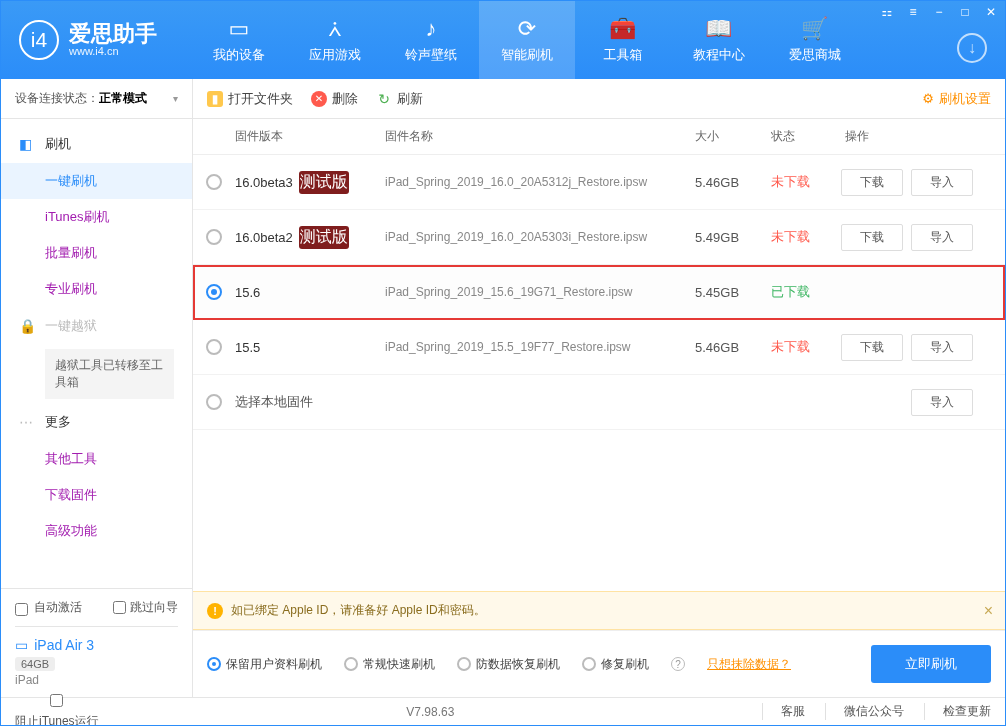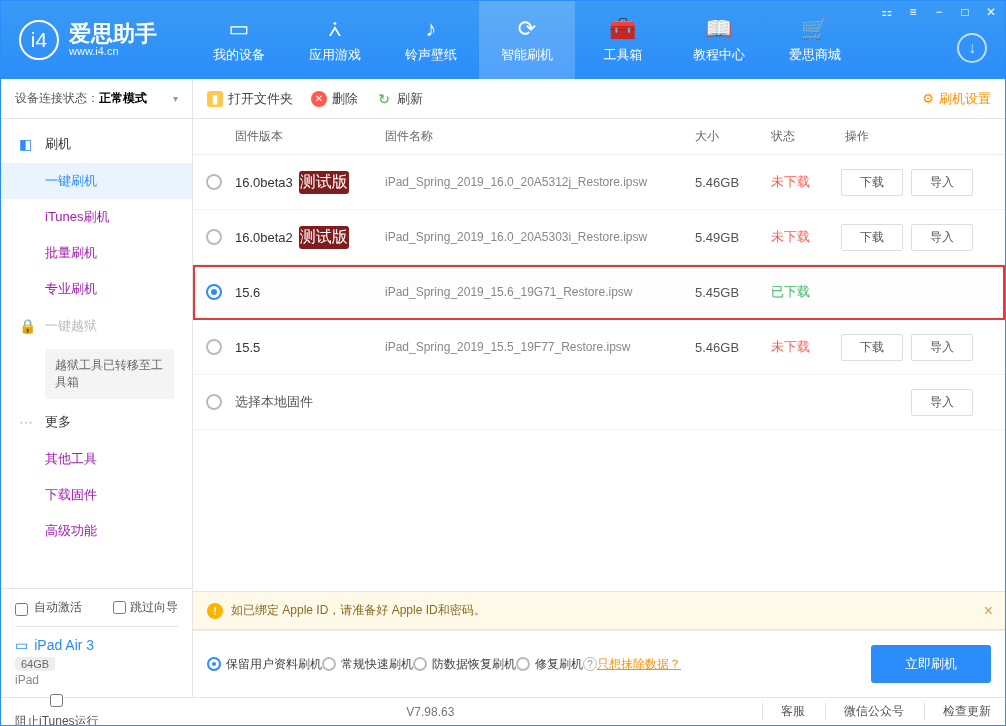--- a/index.html
+++ b/index.html
@@ -76,21 +76,21 @@
 .status-cell { width: 70px; }
 .status-cell.pending { color: #ff5a4d; }
 .status-cell.done { color: #3bb561; }
 .ops-cell { width: 150px; display: flex; gap: 8px; }
 .btn { border: 1px solid #ddd; background: #fff; padding: 4px 0; width: 62px; font-size: 12px; cursor: pointer; border-radius: 2px; color: #555; }
 
 .notice-bar { background: #fff9ea; border: 1px solid #ffe3a3; margin: 0 0 0 0; padding: 10px 14px; font-size: 12px; color: #8a6d1f; display: flex; align-items: center; position: relative; border-left: none; border-right: none; }
 .notice-icon { width: 16px; height: 16px; background: #ffb300; color: #fff; border-radius: 50%; display: flex; align-items: center; justify-content: center; font-size: 11px; margin-right: 8px; font-weight: bold; }
 .notice-close { position: absolute; right: 12px; color: #c7a954; cursor: pointer; font-size: 16px; }
 
-.flash-opts { padding: 14px; display: flex; align-items: center; font-size: 12px; color: #444; border-top: 1px solid #eee; }
+.flash-opts { padding: 14px; display: flex; align-items: center; gap: 22px; font-size: 12px; color: #444; border-top: 1px solid #eee; }
 .radio-opt { display: flex; align-items: center; gap: 5px; cursor: pointer; }
 .radio-opt .radio-circle { width: 14px; height: 14px; }
 .help-q { width: 14px; height: 14px; border: 1px solid #bbb; border-radius: 50%; font-size: 10px; color: #999; display: inline-flex; align-items: center; justify-content: center; cursor: pointer; }
 .link-orange { color: #ff9000; text-decoration: underline; cursor: pointer; }
 .primary-btn { margin-left: auto; background: #2b8df9; color: #fff; border: none; padding: 10px 34px; font-size: 13px; border-radius: 3px; cursor: pointer; }
 
 .statusbar { height: 28px; border-top: 1px solid #e5e5e5; display: flex; align-items: center; font-size: 12px; color: #555; padding: 0 14px; }
 .statusbar .left { display: flex; align-items: center; gap: 6px; flex-direction: column; }
 .statusbar .center { flex: 1; text-align: center; color: #777; }
 .statusbar .right { display: flex; gap: 20px; }

